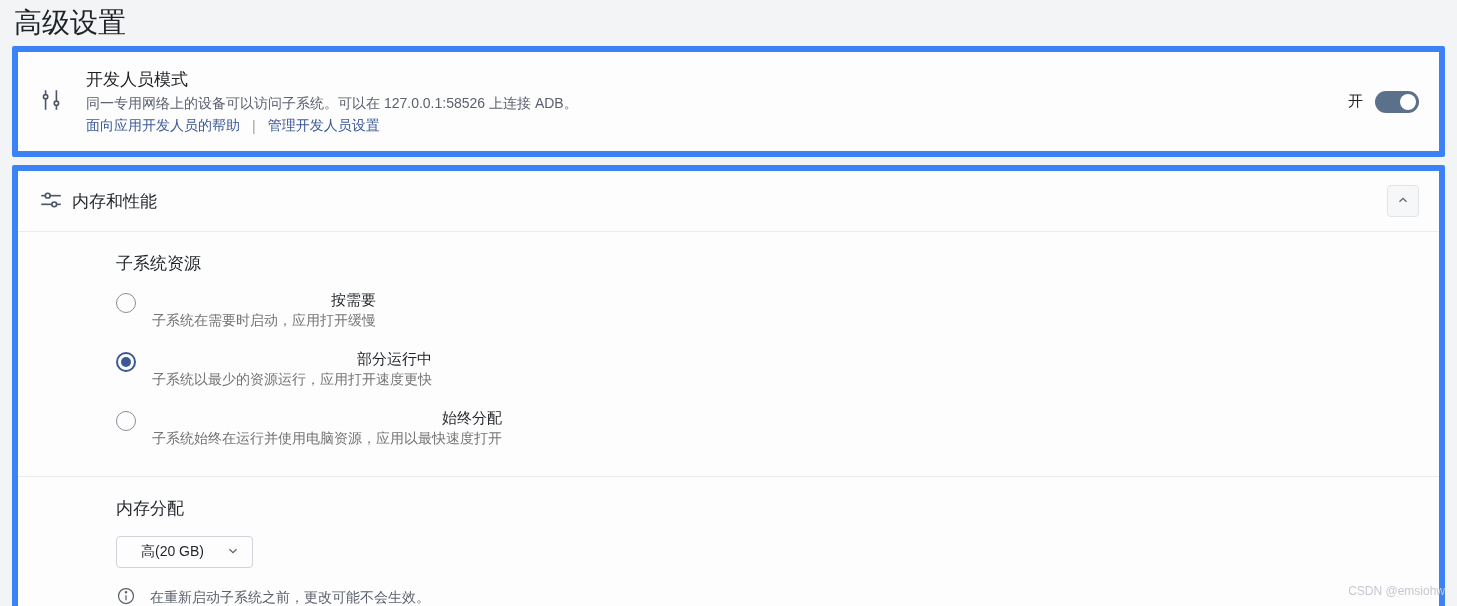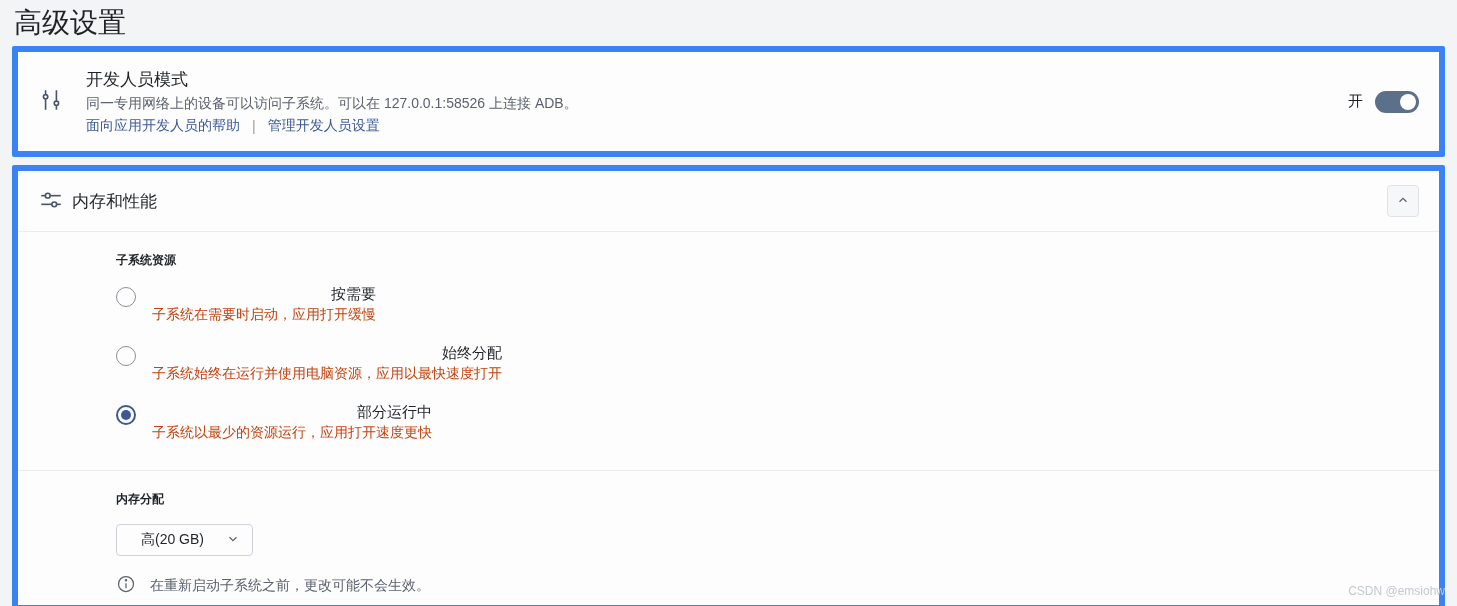--- a/index.html
+++ b/index.html
@@ -109,24 +109,23 @@
       display: flex;
       align-items: center;
       justify-content: center;
       cursor: pointer;
       color: #5b616e;
     }
     .section-body {
       padding: 20px 20px 8px 98px;
     }
     .group-label {
-      font-size: 12px;
+      font-size: 17px;
       color: #1f2328;
       margin-bottom: 16px;
-      font-weight: bold;
     }
     .radio-row {
       display: flex;
       align-items: flex-start;
       gap: 16px;
       margin-bottom: 20px;
       cursor: pointer;
       text-align: right;
     }
     .radio {
@@ -153,21 +152,21 @@
       background: #3b5998;
       border-radius: 50%;
     }
     .radio-title {
       font-size: 15px;
       color: #1f2328;
       margin-bottom: 2px;
     }
     .radio-desc {
       font-size: 14px;
-      color: #c2410c;
+      color: #737373;
     }
     .mem-section {
       border-top: 1px solid #eaecef;
       padding: 20px 20px 8px 98px;
     }
     .dropdown {
       display: inline-flex;
       align-items: center;
       border: 1px solid #d0d4da;
       border-radius: 4px;
@@ -248,32 +247,32 @@
 
     <div class="radio-row">
       <div class="radio"></div>
       <div>
         <div class="radio-title">按需要</div>
         <div class="radio-desc">子系统在需要时启动，应用打开缓慢</div>
       </div>
     </div>
 
     <div class="radio-row">
+      <div class="radio selected"></div>
+      <div>
+        <div class="radio-title">部分运行中</div>
+        <div class="radio-desc">子系统以最少的资源运行，应用打开速度更快</div>
+      </div>
+    </div>
+
+    <div class="radio-row">
       <div class="radio"></div>
       <div>
         <div class="radio-title">始终分配</div>
         <div class="radio-desc">子系统始终在运行并使用电脑资源，应用以最快速度打开</div>
-      </div>
-    </div>
-
-    <div class="radio-row">
-      <div class="radio selected"></div>
-      <div>
-        <div class="radio-title">部分运行中</div>
-        <div class="radio-desc">子系统以最少的资源运行，应用打开速度更快</div>
       </div>
     </div>
   </div>
 
   <div class="mem-section">
     <div class="group-label">内存分配</div>
     <div class="dropdown">
       <span class="dropdown-label">高(20 GB)</span>
       <span style="color:#5b616e">
         <svg width="14" height="14" viewBox="0 0 24 24" fill="none" stroke="currentColor" stroke-width="2">

